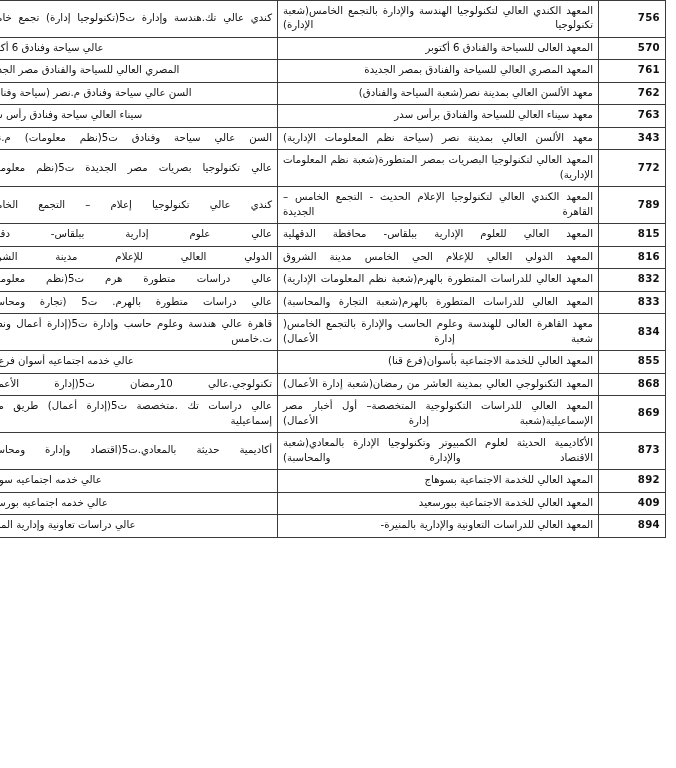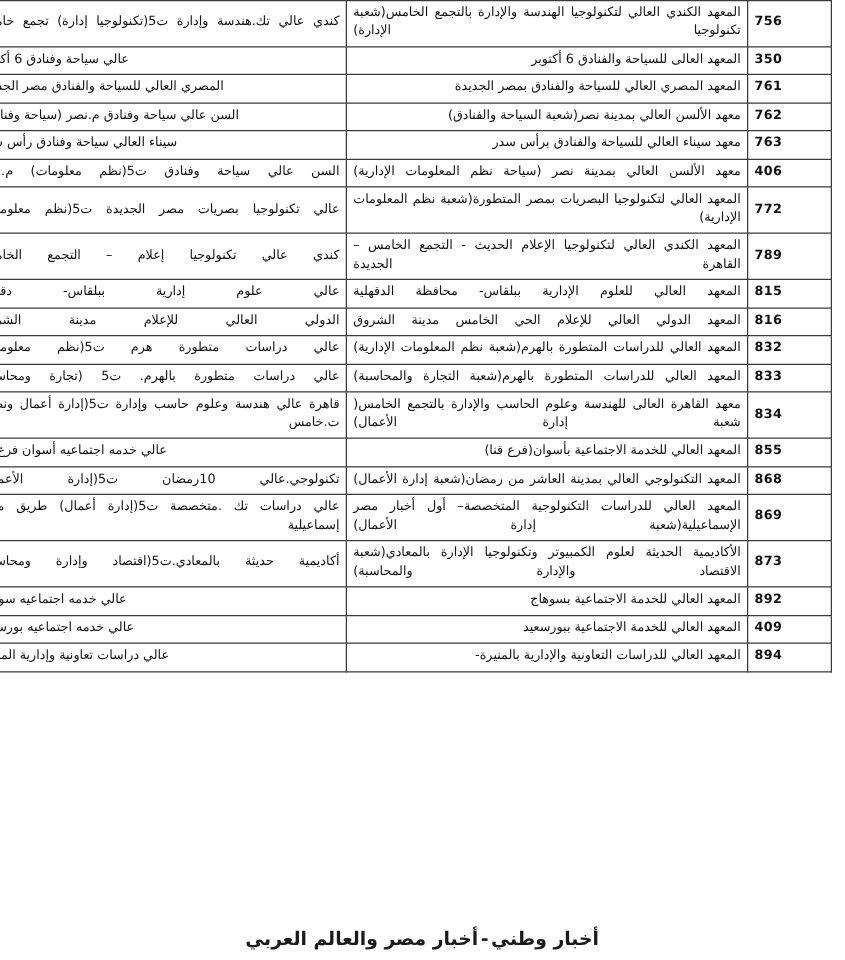--- a/index.html
+++ b/index.html
@@ -43,21 +43,21 @@
     padding: 3px 5px 4px 5px;
     font-size: 10.2px;
     line-height: 1.42;
     color: #111111;
     font-family: "DejaVu Sans", "Liberation Sans", sans-serif;
   }
 
   
   td.col-code {
     width: 56px;
-    text-align: left;
+    text-align: right;
     font-weight: bold;
     font-size: 14.5px;
     letter-spacing: 0.3px;
     direction: ltr;
     color: #000000;
     border-width: 1px 2px 1px 1px;
   }
 
   td.col-name {
     width: 310px;
@@ -108,41 +108,41 @@
 <div class="page">
 
   <table class="institutes">
     <tbody>
         <tr>
           <td class="col-code">756</td>
           <td class="col-name">المعهد الكندي العالي لتكنولوجيا الهندسة والإدارة بالتجمع الخامس(شعبة تكنولوجيا الإدارة)</td>
           <td class="col-short">كندي عالي تك.هندسة وإدارة ت5(تكنولوجيا إدارة) تجمع خامس</td>
         </tr>
         <tr class="single">
-          <td class="col-code">350</td>
+          <td class="col-code">570</td>
           <td class="col-name">المعهد العالى للسياحة والفنادق 6 أكتوبر</td>
           <td class="col-short">عالي سياحة وفنادق 6 أكتوبر</td>
         </tr>
         <tr class="single">
           <td class="col-code">761</td>
           <td class="col-name">المعهد المصري العالي للسياحة والفنادق بمصر الجديدة</td>
           <td class="col-short">المصري العالي للسياحة والفنادق مصر الجديدة</td>
         </tr>
         <tr class="single">
           <td class="col-code">762</td>
           <td class="col-name">معهد الألسن العالي بمدينة نصر(شعبة السياحة والفنادق)</td>
           <td class="col-short">السن عالي سياحة وفنادق م.نصر (سياحة وفنادق)</td>
         </tr>
         <tr class="single">
           <td class="col-code">763</td>
           <td class="col-name">معهد سيناء العالي للسياحة والفنادق برأس سدر</td>
           <td class="col-short">سيناء العالي سياحة وفنادق رأس سدر</td>
         </tr>
         <tr>
-          <td class="col-code">406</td>
+          <td class="col-code">343</td>
           <td class="col-name">معهد الألسن العالي بمدينة نصر (سياحة نظم المعلومات الإدارية)</td>
           <td class="col-short">السن عالي سياحة وفنادق ت5(نظم معلومات) م.نصر</td>
         </tr>
         <tr>
           <td class="col-code">772</td>
           <td class="col-name">المعهد العالي لتكنولوجيا البصريات بمصر المتطورة(شعبة نظم المعلومات الإدارية)</td>
           <td class="col-short">عالي تكنولوجيا بصريات مصر الجديدة ت5(نظم معلومات)</td>
         </tr>
         <tr>
           <td class="col-code">789</td>
@@ -205,17 +205,14 @@
           <td class="col-short">عالي خدمه اجتماعيه بورسعيد</td>
         </tr>
         <tr class="single">
           <td class="col-code">894</td>
           <td class="col-name">المعهد العالي للدراسات التعاونية والإدارية بالمنيرة-</td>
           <td class="col-short">عالي دراسات تعاونية وإدارية المنيرة</td>
         </tr>
       </tbody>
   </table>
 
-  <div class="watermark">
-    <span>أخبار وطني</span><span class="wm-sep">-</span><span>أخبار مصر والعالم العربي</span>
-  </div>
 
 </div>
 
 </body></html>

